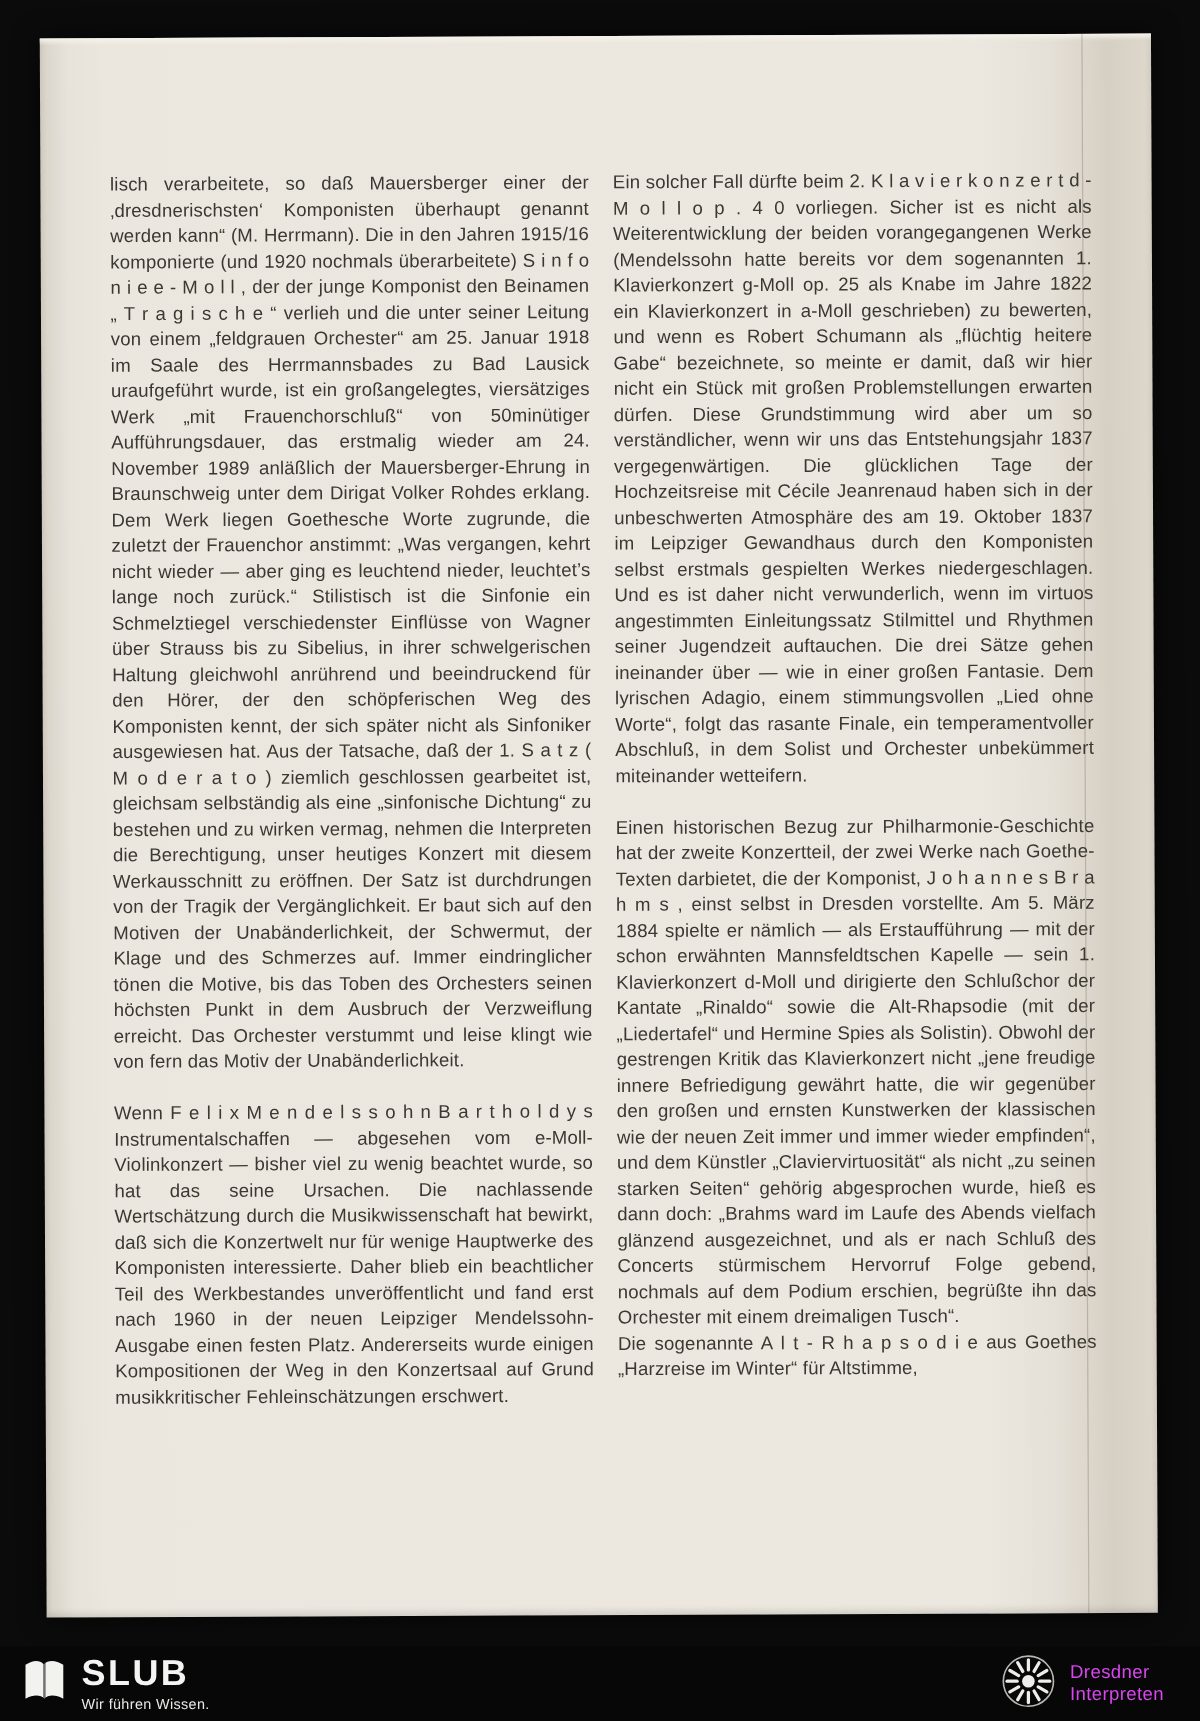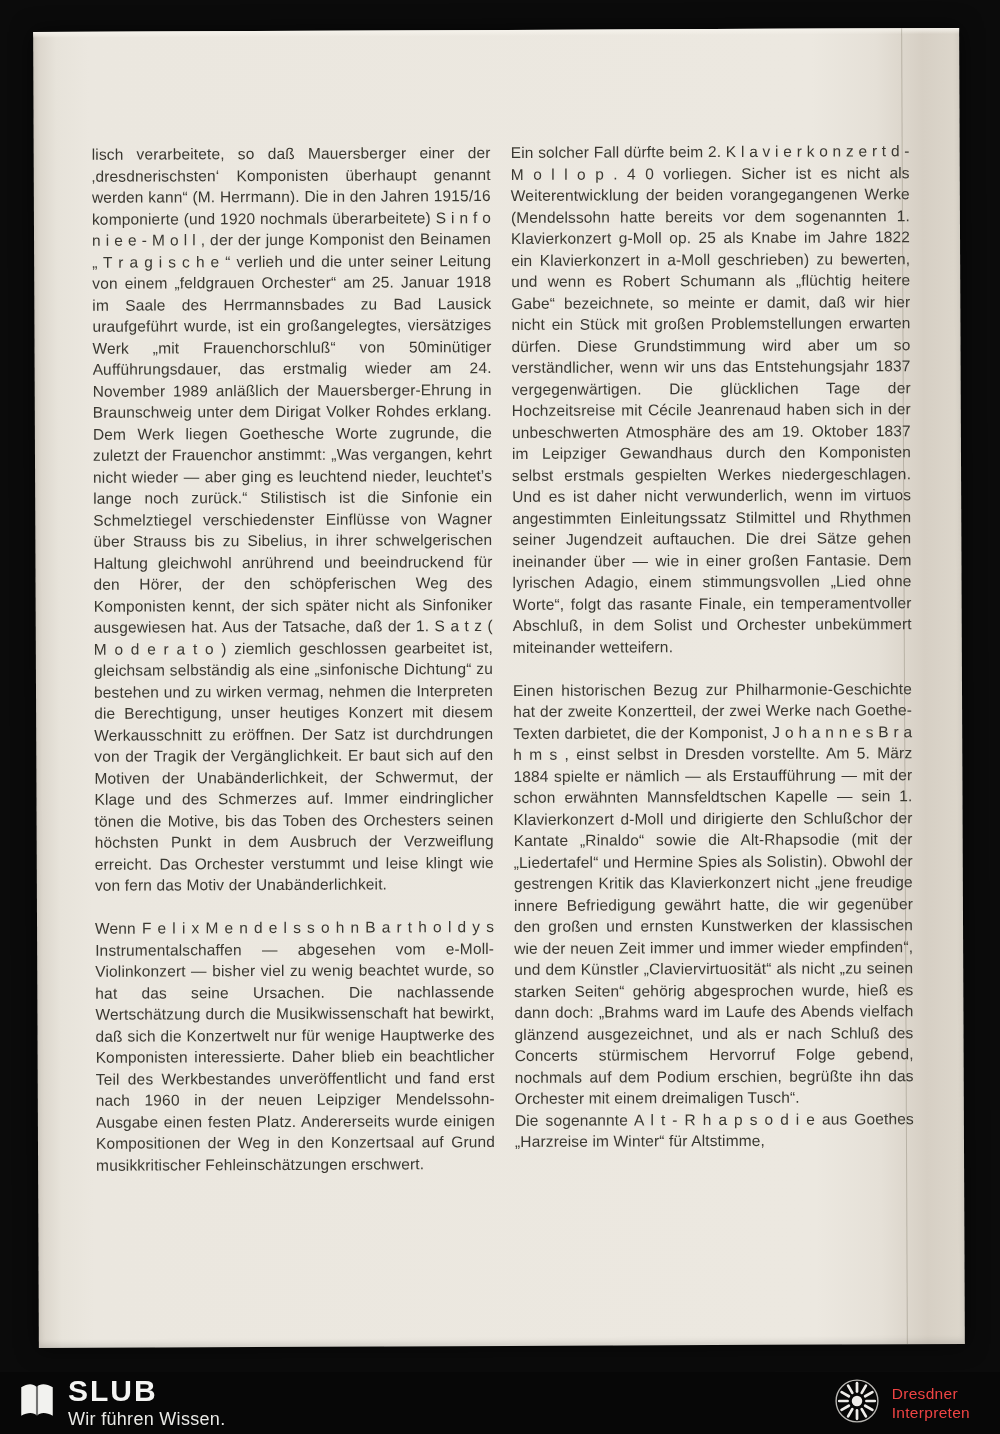--- a/index.html
+++ b/index.html
@@ -88,26 +88,26 @@
   }
   .slub-name {
     color: #f4f4f2;
     font-size: 30px;
     font-weight: bold;
     letter-spacing: 2px;
     line-height: 30px;
   }
   .slub-tagline {
     color: #e9e9e6;
-    font-size: 18px;
+    font-size: 12px;
     letter-spacing: 0.3px;
     margin-top: 3px;
   }
   .partner-line {
-    color: #ef4444;
+    color: #d946ef;
     font-size: 15.5px;
     line-height: 19px;
     letter-spacing: 0.3px;
   }
 </style>
 </head>
 <body>
 
 <div class="paper">
   <div class="content">

